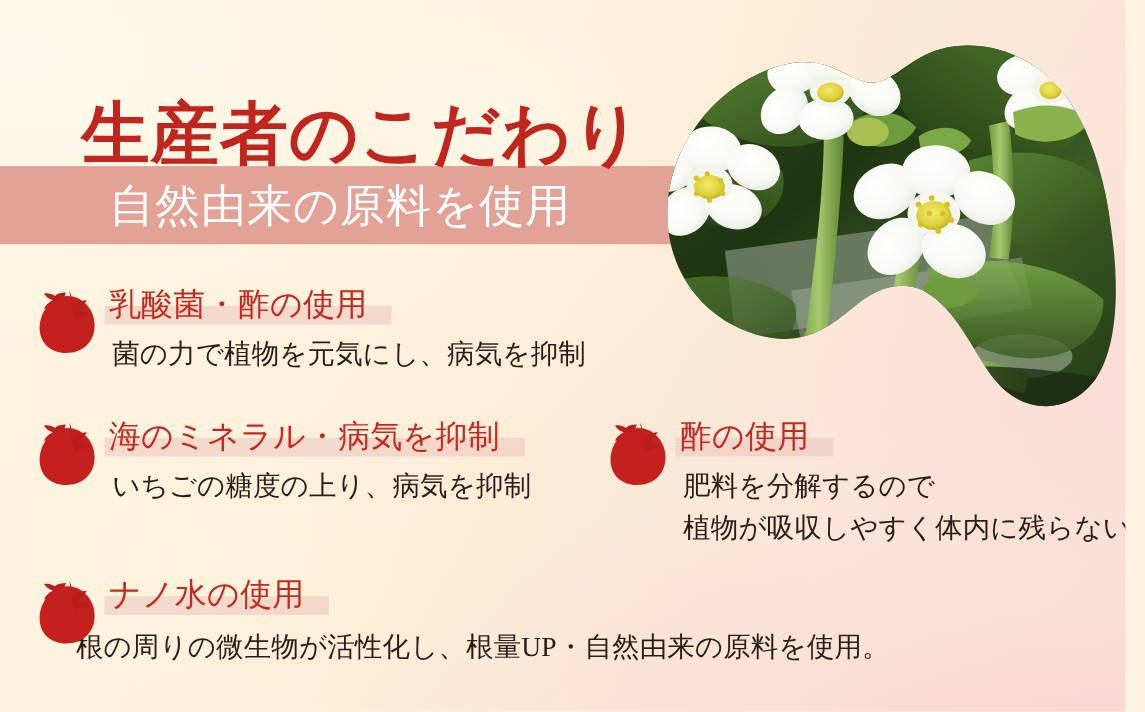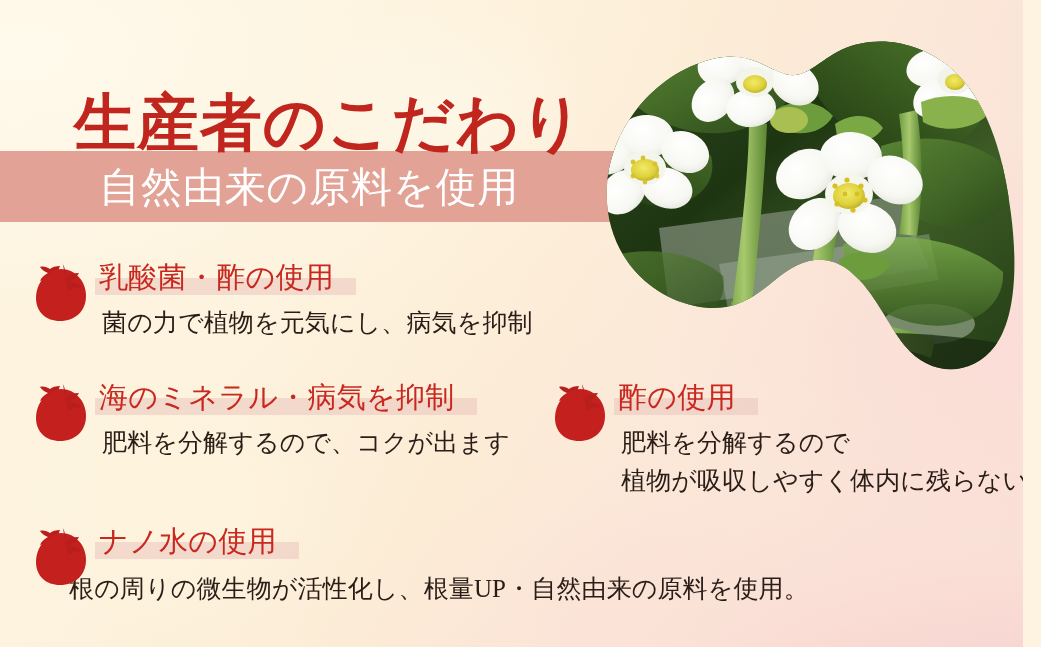--- a/index.html
+++ b/index.html
@@ -320,21 +320,21 @@
         <path d="M27 6 C23 6 19 7 17 9 C14 7 10 6 7 7 C9 10 12 12 15 13 C11 15 8 18 7 21 C10 20 14 19 18 20 C15 22 13 25 12 28 C16 24 22 22 28 23 C24 17 25 10 27 6 Z" fill="#b81f1c"></path>
         <path d="M28 9 C14 10 3 23 3 38 C3 52 13 61 27 61 C42 61 53 51 53 36 C53 21 42 9 28 9 Z" fill="#c4201e"></path>
         <path d="M30 4 C32 8 33 13 32 18 C36 15 41 13 46 13 C44 17 40 20 36 22 C41 22 46 24 49 27 C44 27 39 28 35 31 C33 22 31 12 30 4 Z" fill="#b81f1c"></path>
       </svg>
     </div>
     <div class="feat-body">
       <div class="feat-head">
         <span class="hl"></span>
         <span>海のミネラル・病気を抑制</span>
       </div>
-      <div class="feat-desc">肥料を分解するので、コクが出ます</div>
+      <div class="feat-desc">いちごの糖度の上り、病気を抑制</div>
     </div>
   </div>
 
   <div class="feature" id="feature-3">
     <div class="berry">
       <svg viewBox="0 0 56 62">
         <path d="M27 6 C23 6 19 7 17 9 C14 7 10 6 7 7 C9 10 12 12 15 13 C11 15 8 18 7 21 C10 20 14 19 18 20 C15 22 13 25 12 28 C16 24 22 22 28 23 C24 17 25 10 27 6 Z" fill="#b81f1c"></path>
         <path d="M28 9 C14 10 3 23 3 38 C3 52 13 61 27 61 C42 61 53 51 53 36 C53 21 42 9 28 9 Z" fill="#c4201e"></path>
         <path d="M30 4 C32 8 33 13 32 18 C36 15 41 13 46 13 C44 17 40 20 36 22 C41 22 46 24 49 27 C44 27 39 28 35 31 C33 22 31 12 30 4 Z" fill="#b81f1c"></path>
       </svg>

